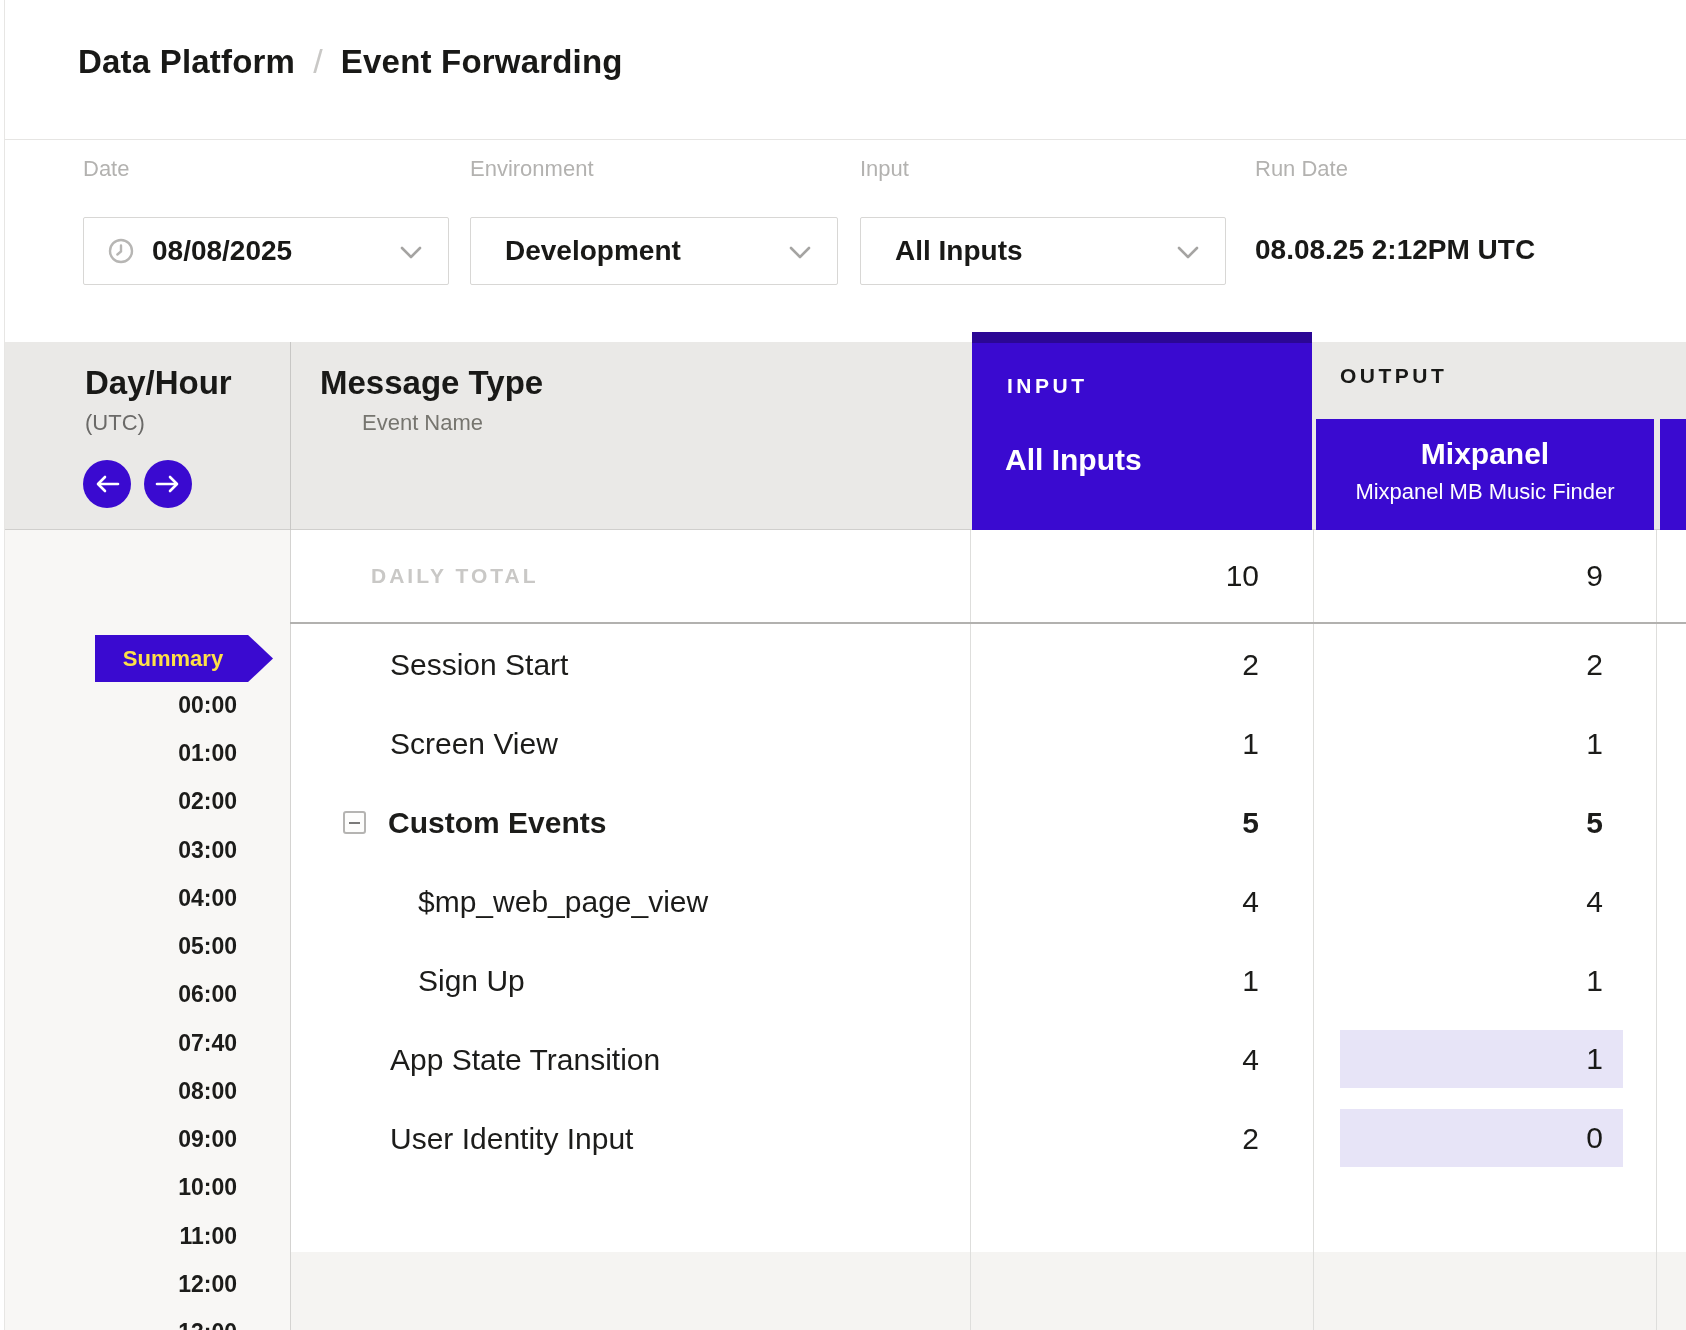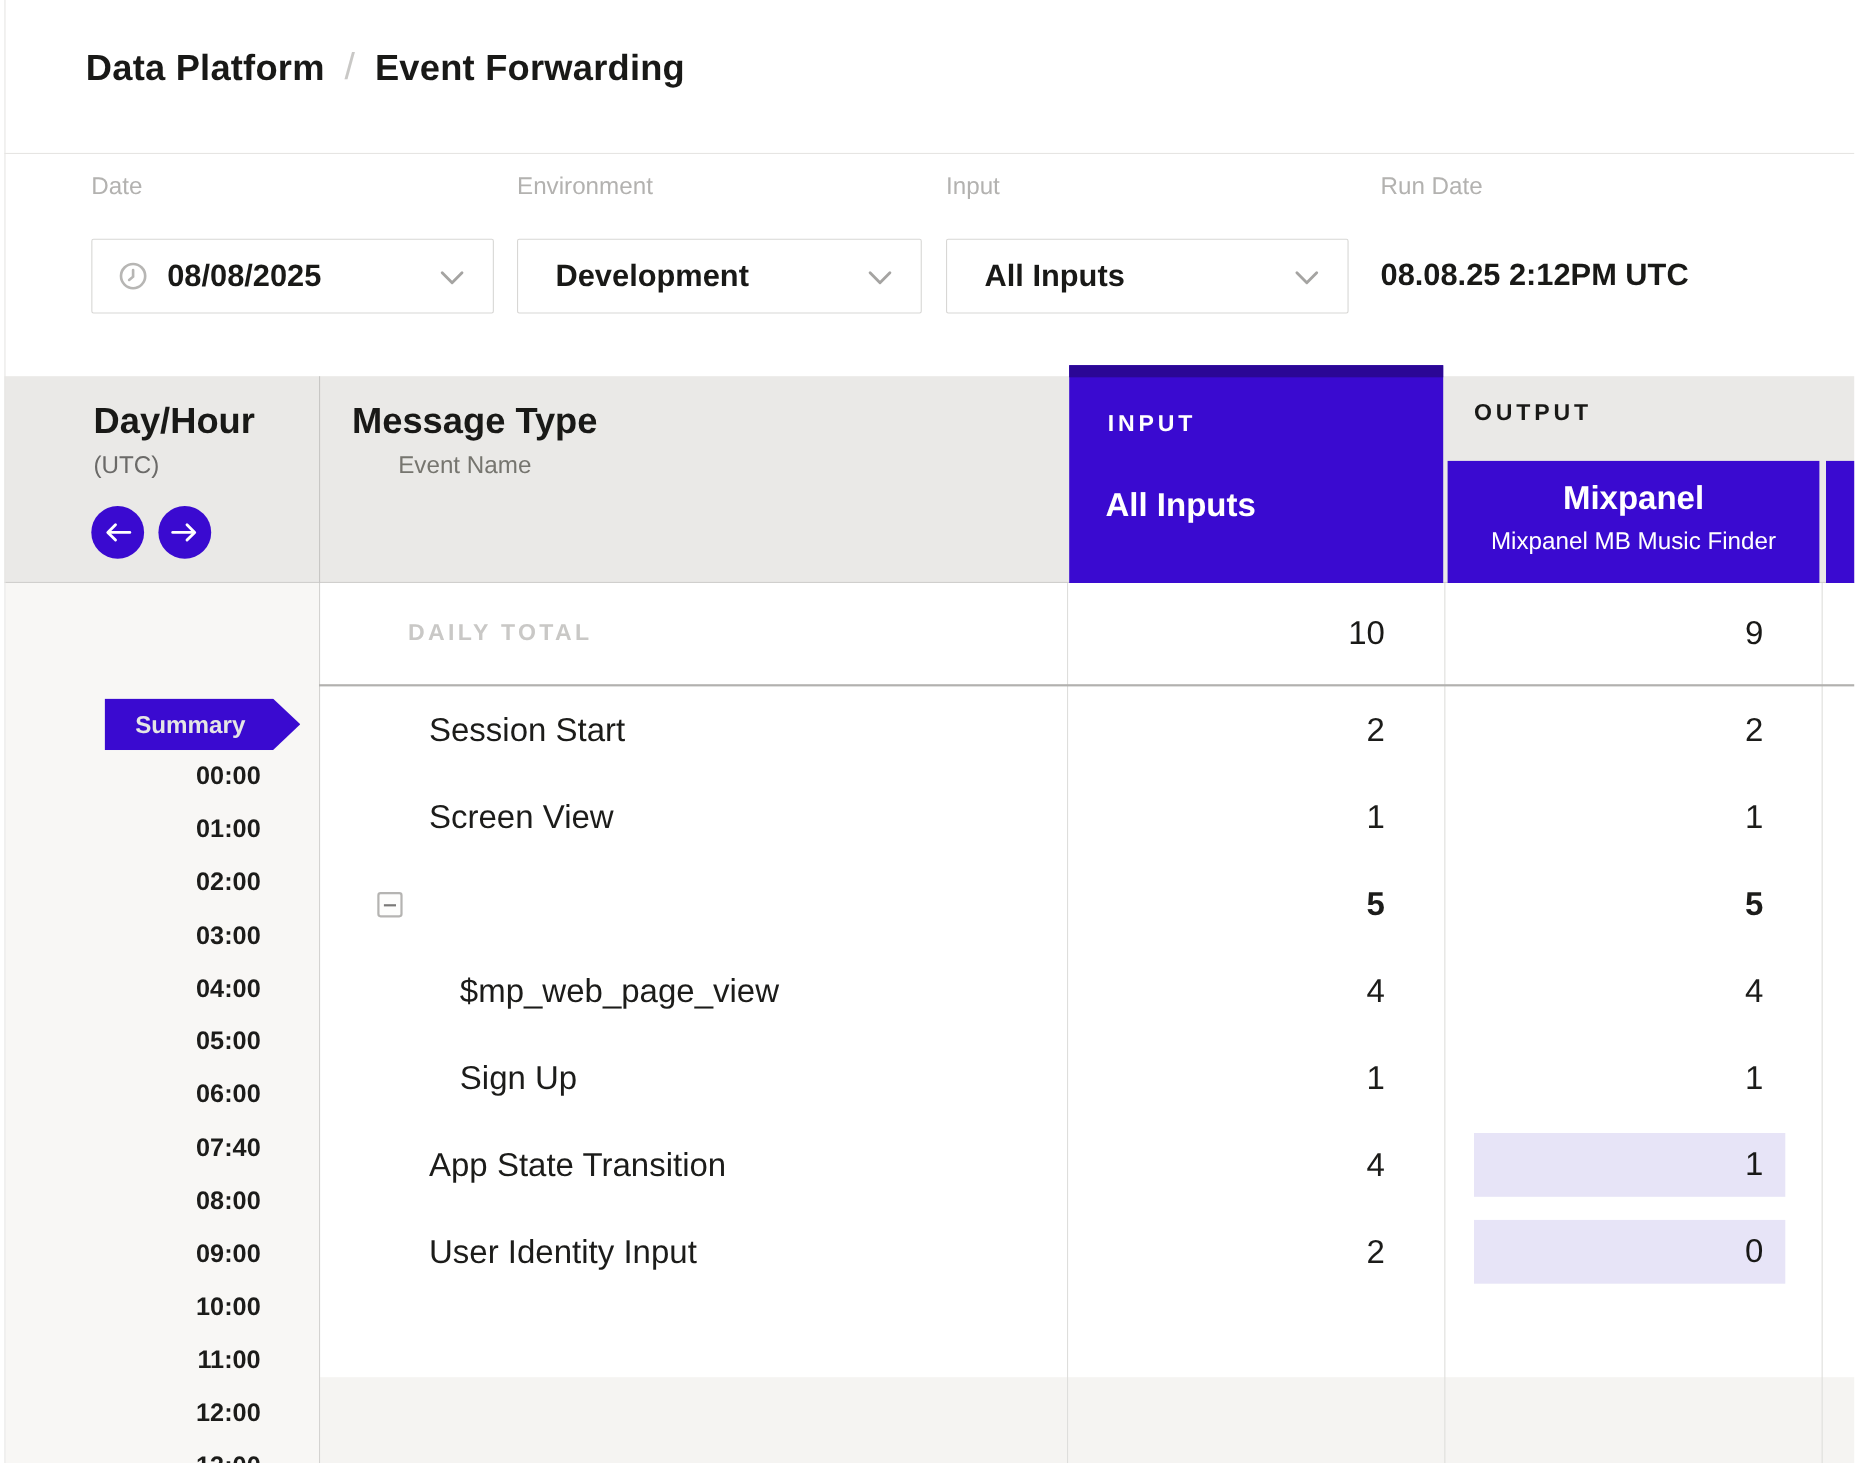--- a/index.html
+++ b/index.html
@@ -74,21 +74,21 @@
     display:flex; align-items:center; justify-content:flex-end; padding-right:20px; font-size:30px;
   }
   .minus-box {
     position:absolute; left:343px; top:28px; width:23px; height:23px; border:2px solid #b5b4b2;
     border-radius:3px; display:flex; align-items:center; justify-content:center; background:#fdfdfc; cursor:pointer;
   }
   .minus-box .bar { width:11px; height:2px; background:#7a7978; }
 
   
   .summary-badge {
-    left:95px; top:635px; width:178px; height:47px; background:var(--purple); color:#e5e5e5; z-index:3;
+    left:95px; top:635px; width:178px; height:47px; background:var(--purple); color:#fde047; z-index:3;
     clip-path:polygon(0 0, 86% 0, 100% 50%, 86% 100%, 0 100%);
     display:flex; align-items:center; justify-content:center; padding-right:22px;
     font-size:22px; font-weight:700; cursor:pointer;
   }
   .time { left:100px; width:137px; height:28px; text-align:right; font-size:23px; font-weight:700; color:#1c1c1a; z-index:3; cursor:pointer; }
 
   svg { display:block; }
 </style>
 </head>
 <body>
@@ -202,20 +202,21 @@
   </div>
   <div class="abs trow" style="top:704px;">
     <div class="rlabel">Screen View</div>
     <div class="num in">1</div>
     <div class="num out">1</div>
   </div>
   <div class="abs trow" style="top:783px;">
     <div class="minus-box">
         <div class="bar"></div>
       </div>
+    <div class="rlabel bold">Custom Events</div>
     <div class="num in bold">5</div>
     <div class="num out bold">5</div>
   </div>
   <div class="abs trow" style="top:862px;">
     <div class="rlabel indent">$mp_web_page_view</div>
     <div class="num in">4</div>
     <div class="num out">4</div>
   </div>
   <div class="abs trow" style="top:941px;">
     <div class="rlabel indent">Sign Up</div>

